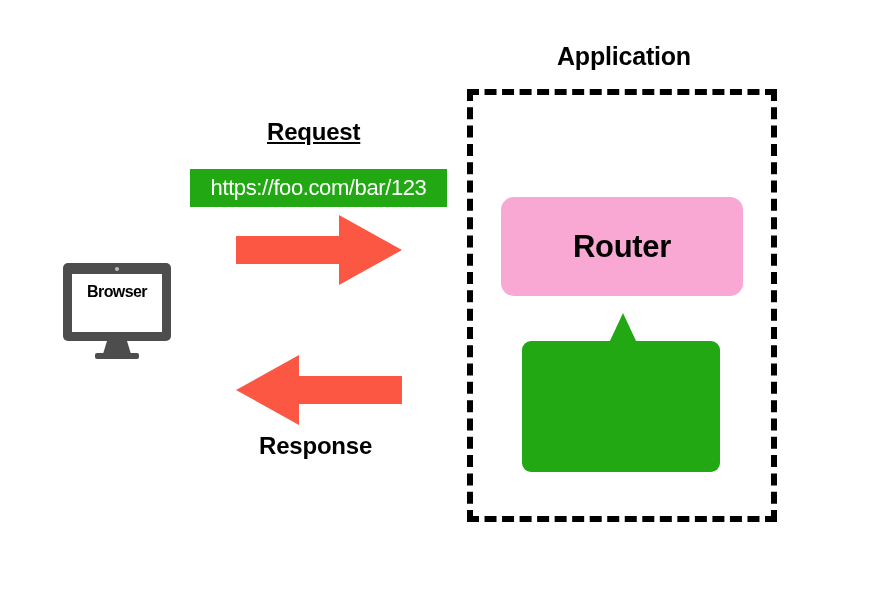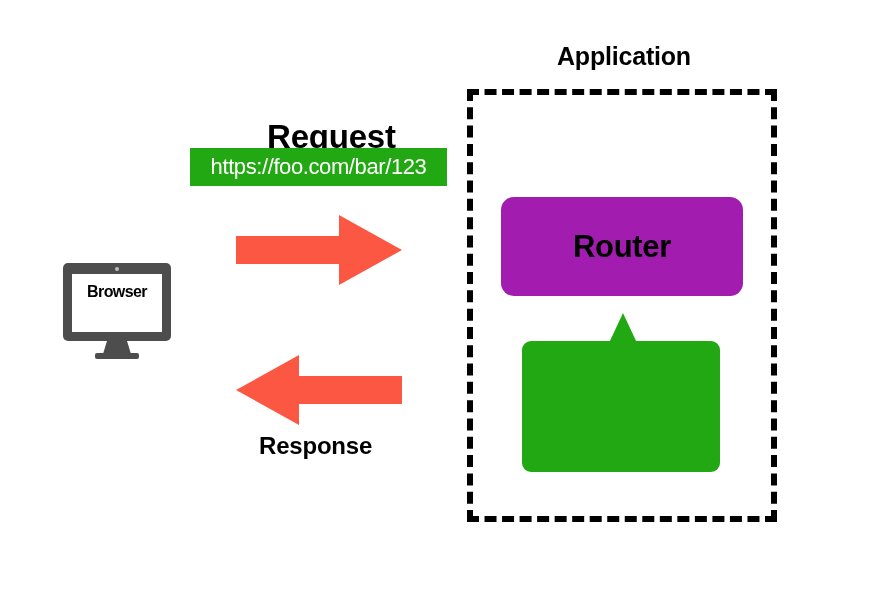--- a/index.html
+++ b/index.html
@@ -44,21 +44,21 @@
     border: 6px dashed #000000;
   }
 
   
   #router-box {
     position: absolute;
     left: 501px;
     top: 197px;
     width: 242px;
     height: 99px;
-    background: #a21caf;
+    background: #f9a8d4;
     border-radius: 13px;
     display: flex;
     align-items: center;
     justify-content: center;
   }
   #router-label {
     font-size: 31px;
     font-weight: bold;
     color: #000000;
     letter-spacing: -0.3px;
@@ -82,40 +82,40 @@
     height: 0;
     border-left: 14px solid transparent;
     border-right: 14px solid transparent;
     border-bottom: 30px solid #22a812;
   }
 
   
   #url-chip {
     position: absolute;
     left: 190px;
-    top: 148px;
+    top: 169px;
     width: 257px;
     height: 38px;
     background: #22a812;
     display: flex;
     align-items: center;
     justify-content: center;
   }
   #url-chip-text {
     color: #ffffff;
     font-size: 22px;
     letter-spacing: -0.4px;
     white-space: nowrap;
   }
 
   
   #request-label {
     left: 267px;
     top: 118px;
-    font-size: 33px;
+    font-size: 24px;
     text-decoration: underline;
   }
   #response-label {
     left: 259px;
     top: 432px;
     font-size: 24px;
   }
 
   
   .arrow-svg { position: absolute; }

